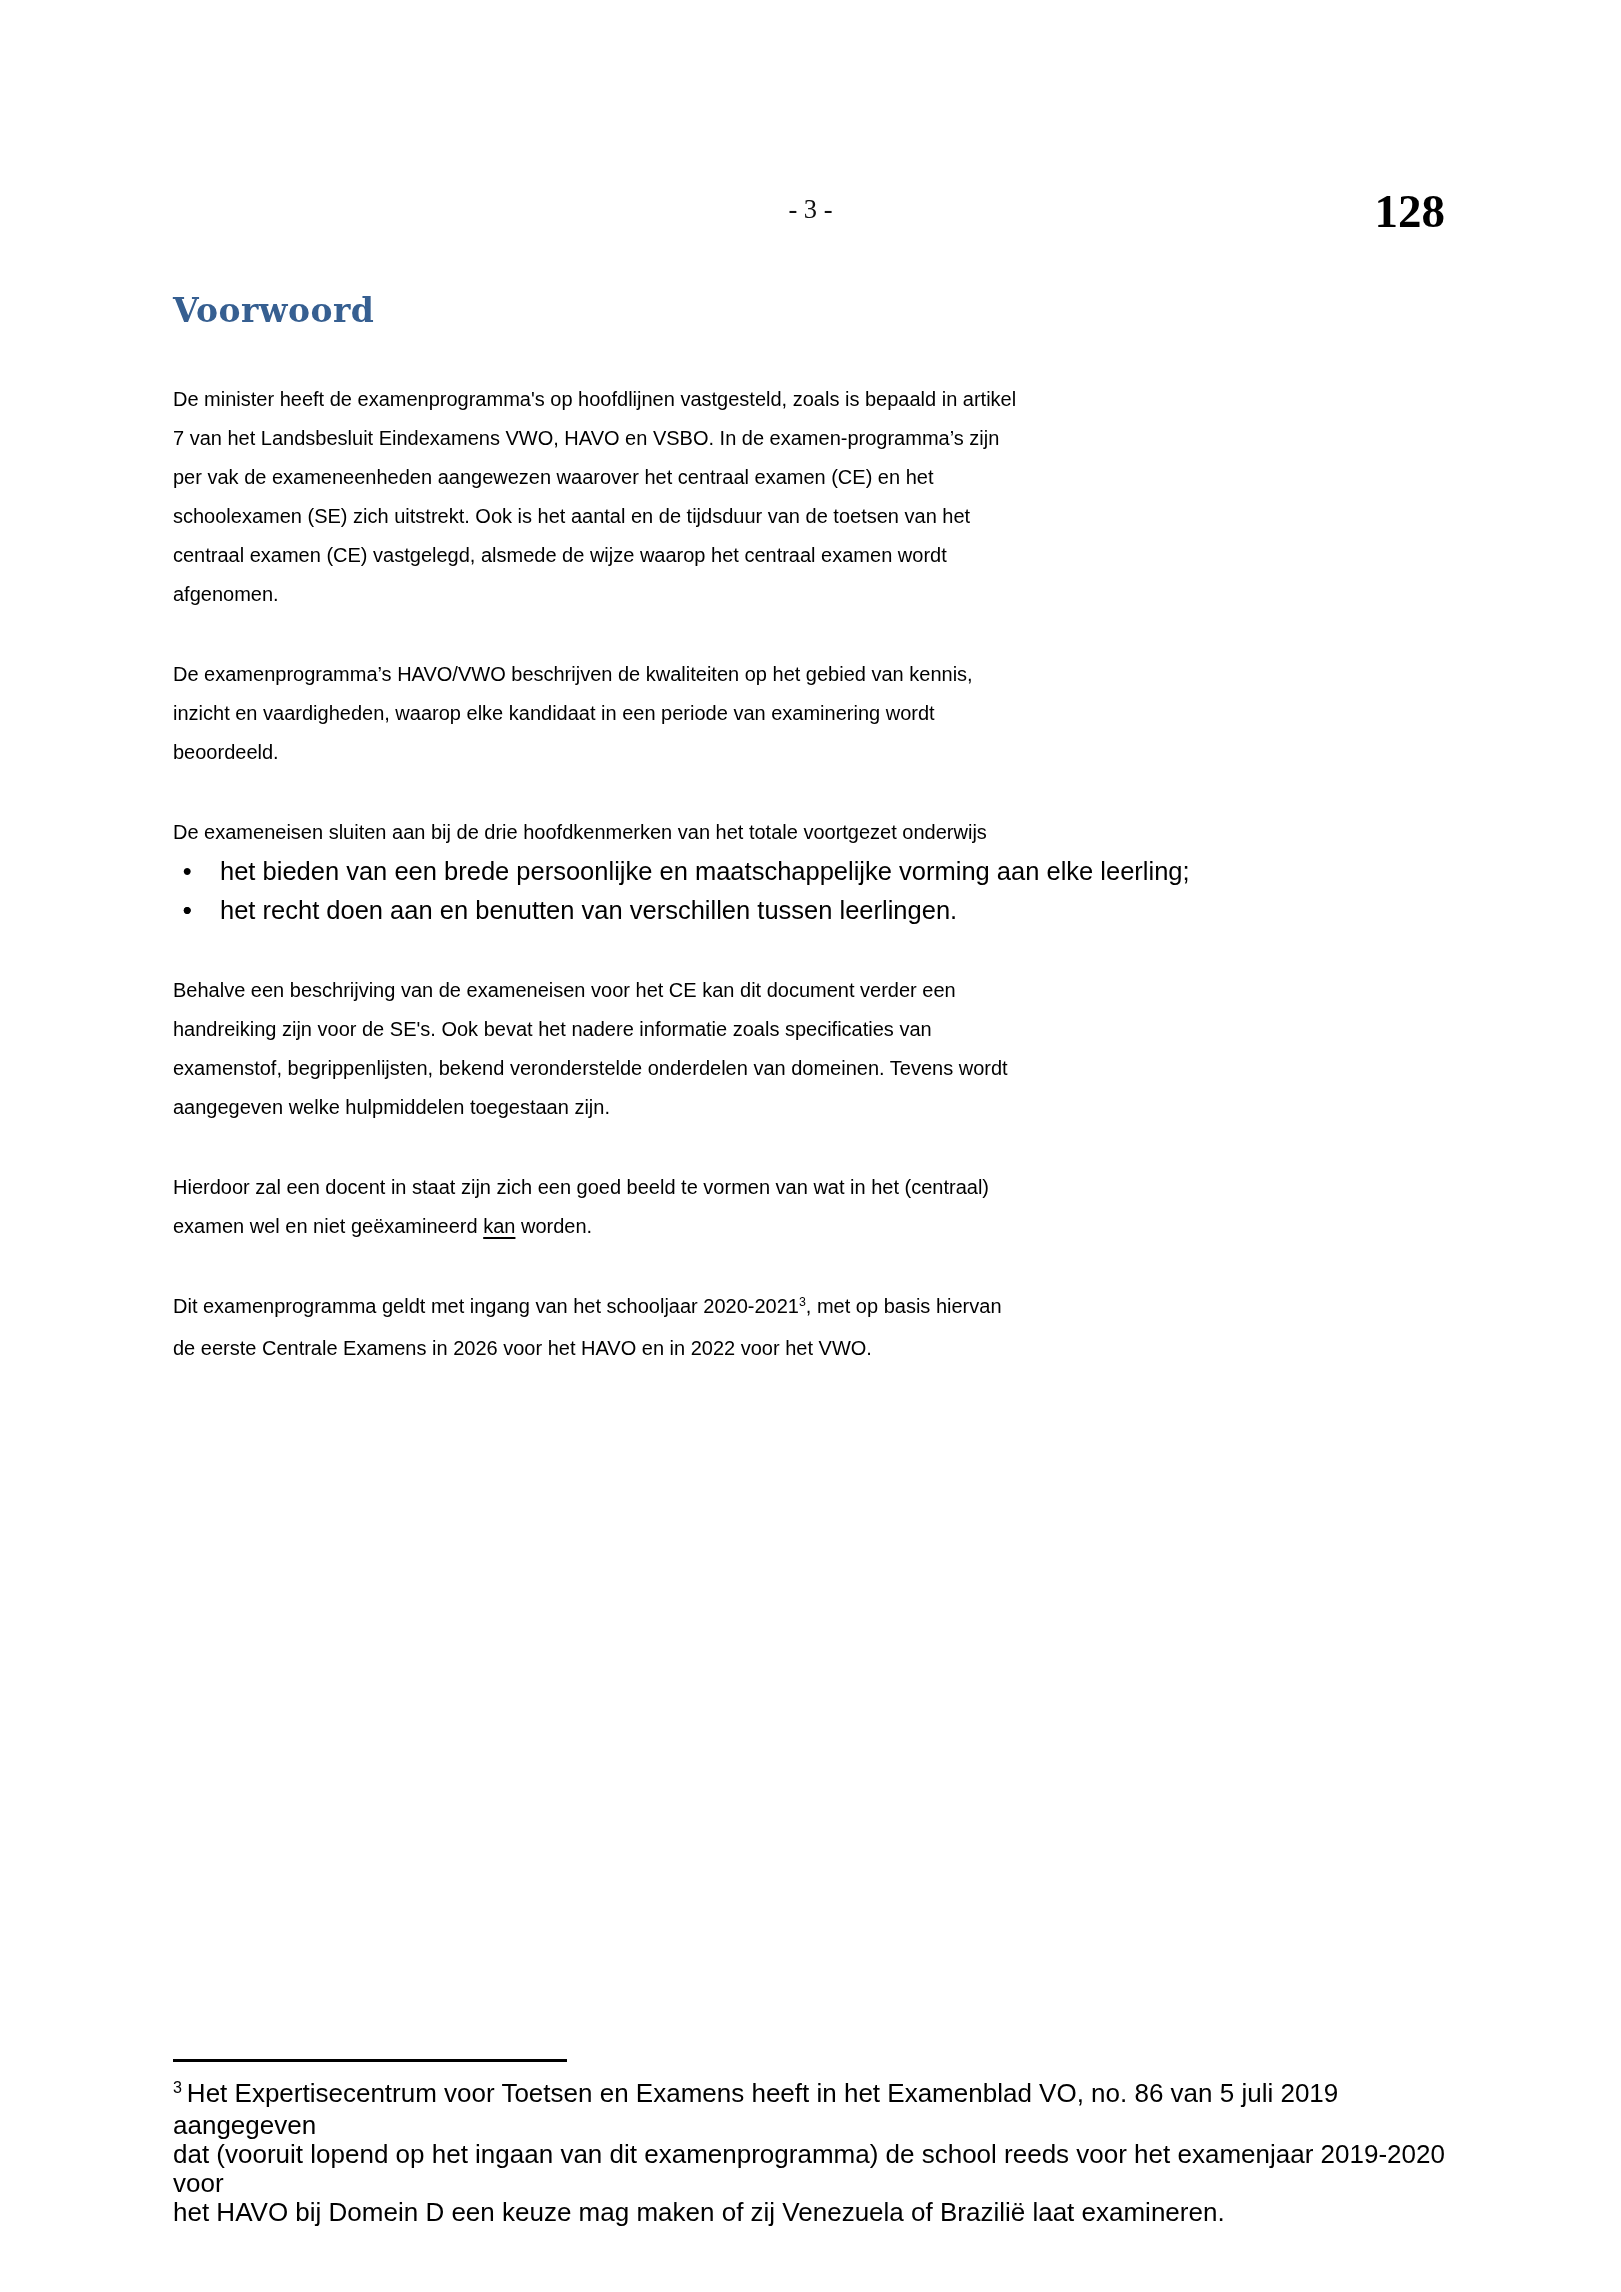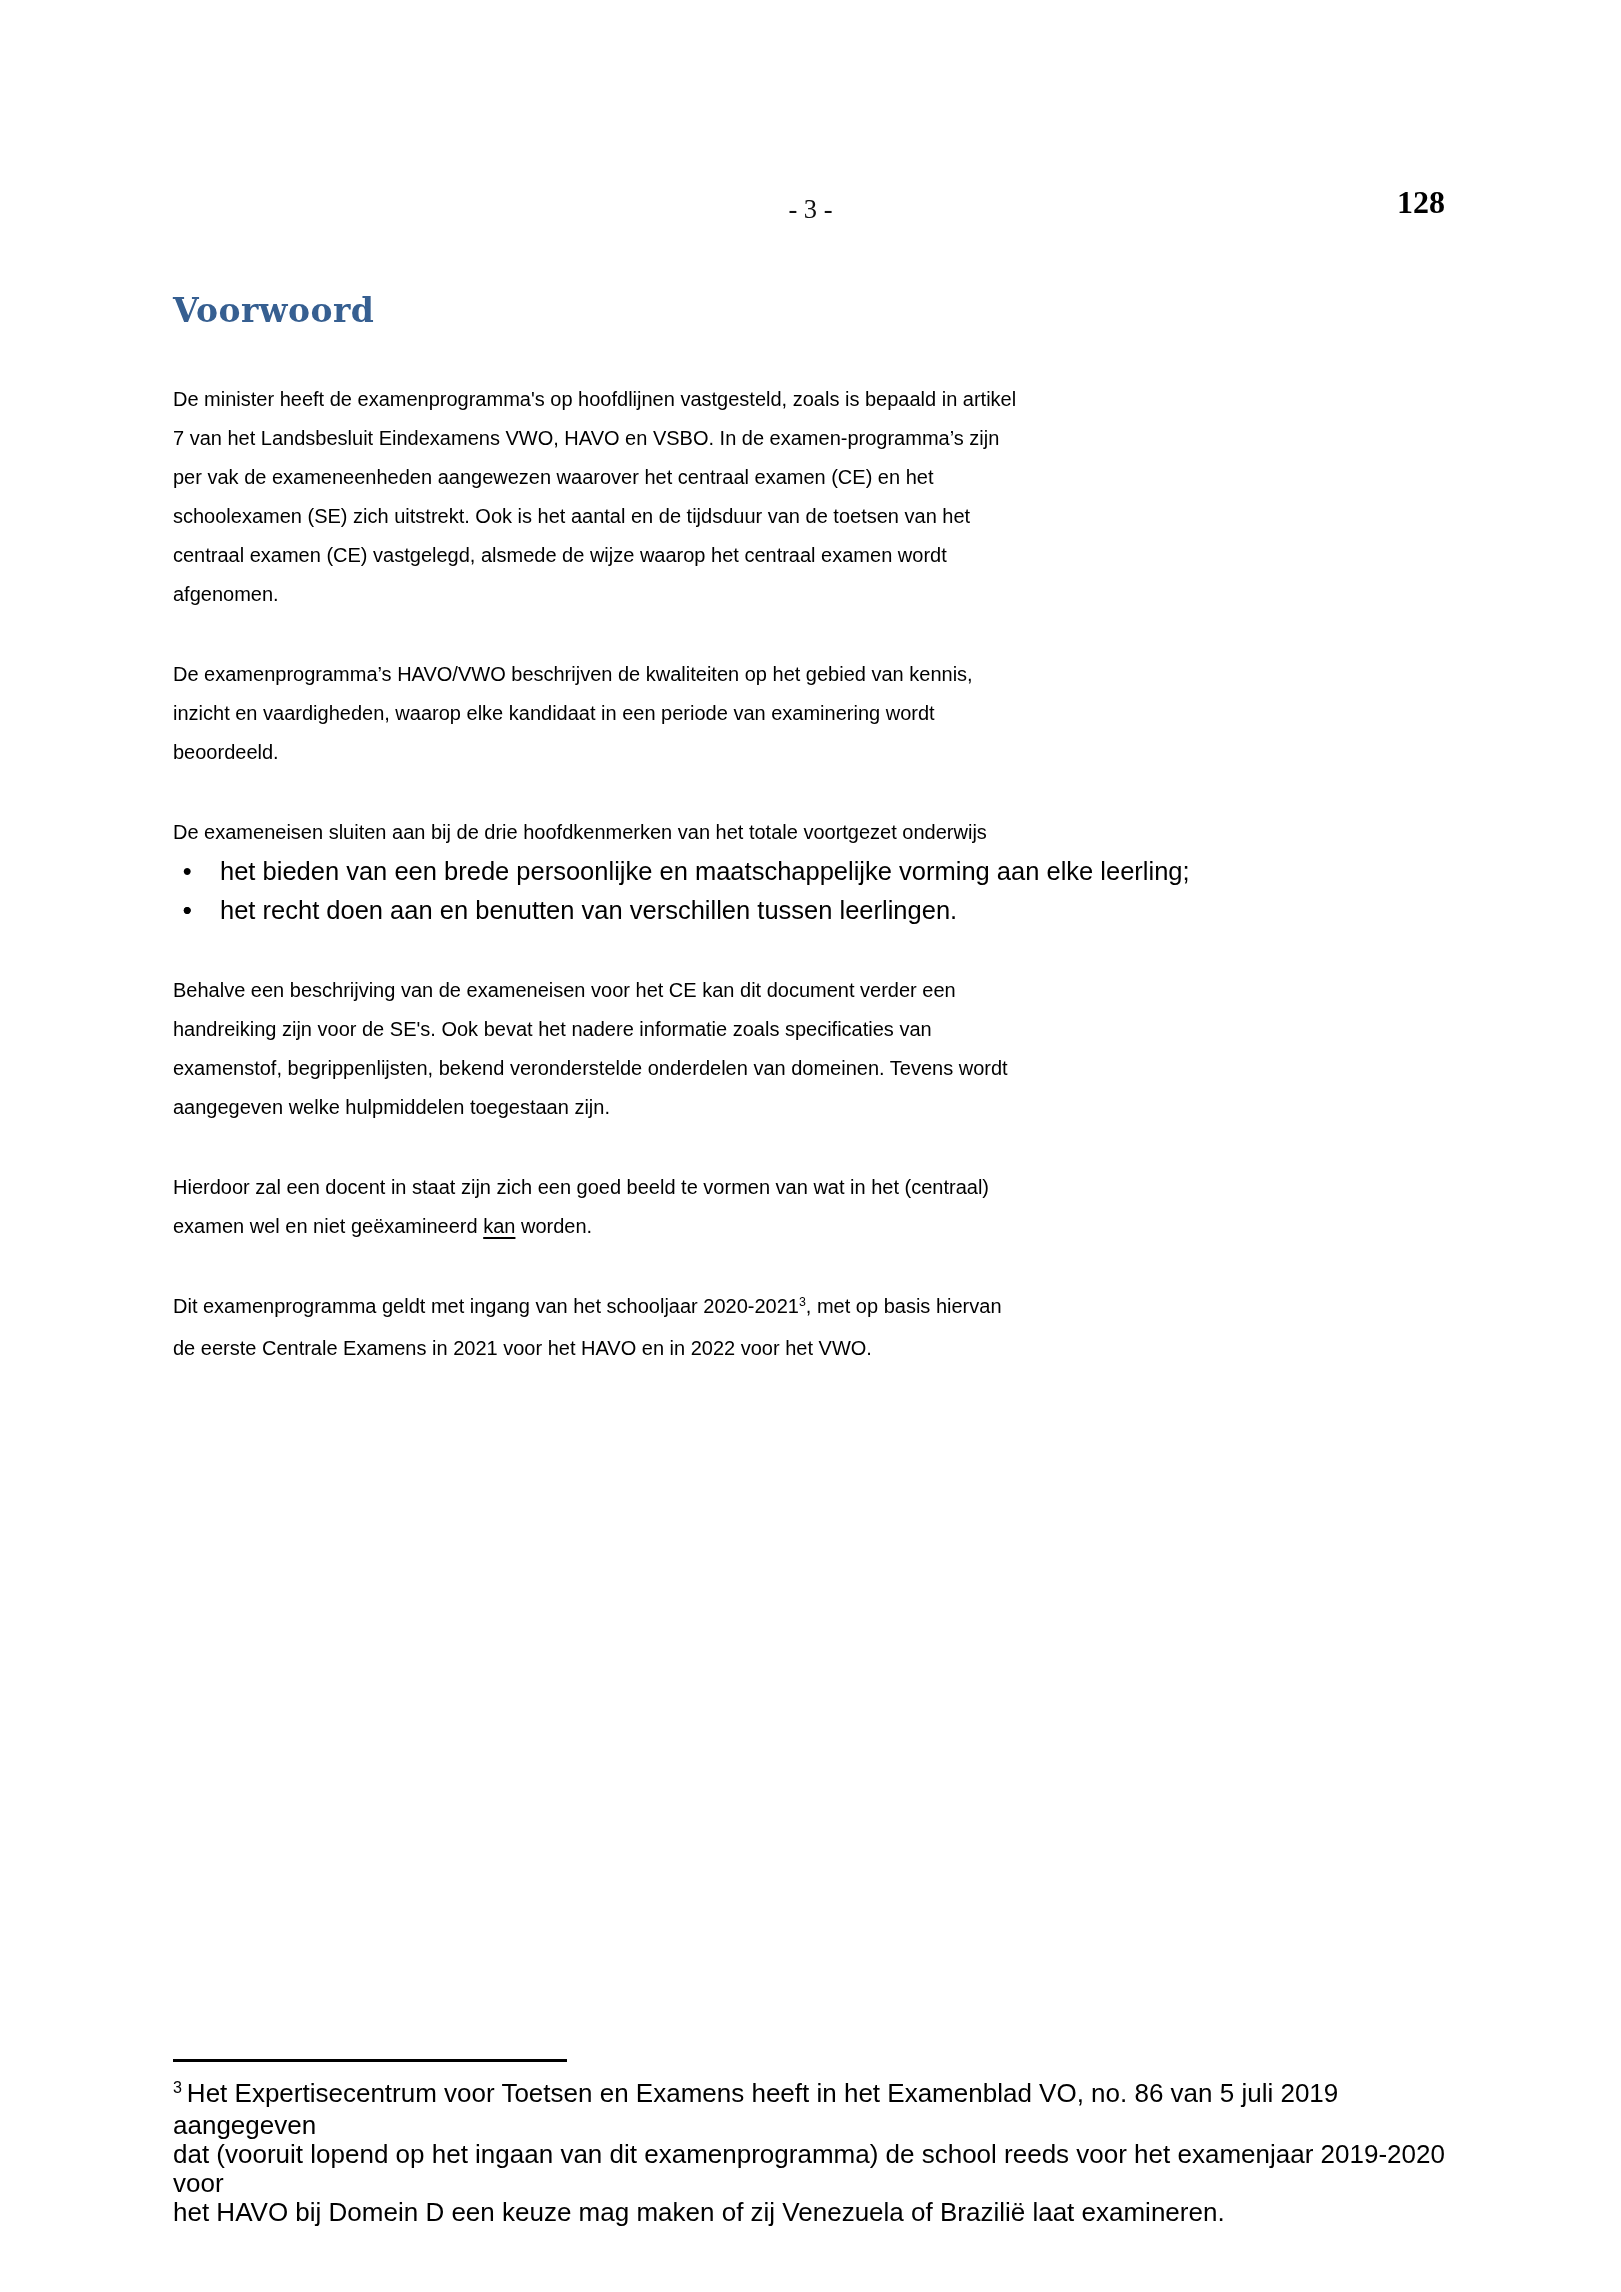--- a/index.html
+++ b/index.html
@@ -25,21 +25,21 @@
     font-family: "Liberation Serif", serif;
     font-size: 26.5px;
     color: #111111;
   }
   .corner-number {
     position: absolute;
     top: 184px;
     right: 176px;
     font-family: "Liberation Serif", serif;
     font-weight: bold;
-    font-size: 32px;
+    font-size: 47px;
     color: #000000;
   }
   .content {
     position: absolute;
     left: 173px;
     right: 157px;
     top: 290px;
   }
   .section-title {
     margin: 0 0 49px 0;
@@ -149,21 +149,21 @@
 
     <p class="body-text">Behalve een beschrijving van de exameneisen voor het CE kan dit document verder een
 handreiking zijn voor de SE's. Ook bevat het nadere informatie zoals specificaties van
 examenstof, begrippenlijsten, bekend veronderstelde onderdelen van domeinen. Tevens wordt
 aangegeven welke hulpmiddelen toegestaan zijn.</p>
 
     <p class="body-text"><span>Hierdoor zal een docent in staat zijn zich een goed beeld te vormen van wat in het (centraal)
 examen wel en niet geëxamineerd </span><span class="u-underline">kan</span><span> worden.</span></p>
 
     <p class="body-text"><span>Dit examenprogramma geldt met ingang van het schooljaar 2020-2021</span><sup class="fn-ref">3</sup><span>, met op basis hiervan
-de eerste Centrale Examens in 2021 voor het HAVO en in 2022 voor het VWO.</span></p>
+de eerste Centrale Examens in 2026 voor het HAVO en in 2022 voor het VWO.</span></p>
 
   </div>
 
   <div class="footnote">
     <div class="footnote-separator"></div>
     <div class="footnote-body"><sup class="fn-ref">3</sup><span>Het Expertisecentrum voor Toetsen en Examens heeft in het Examenblad VO, no. 86 van 5 juli 2019 aangegeven
 dat (vooruit lopend op het ingaan van dit examenprogramma) de school reeds voor het examenjaar 2019-2020 voor
 het HAVO bij Domein D een keuze mag maken of zij Venezuela of Brazilië laat examineren.</span></div>
   </div>
 

